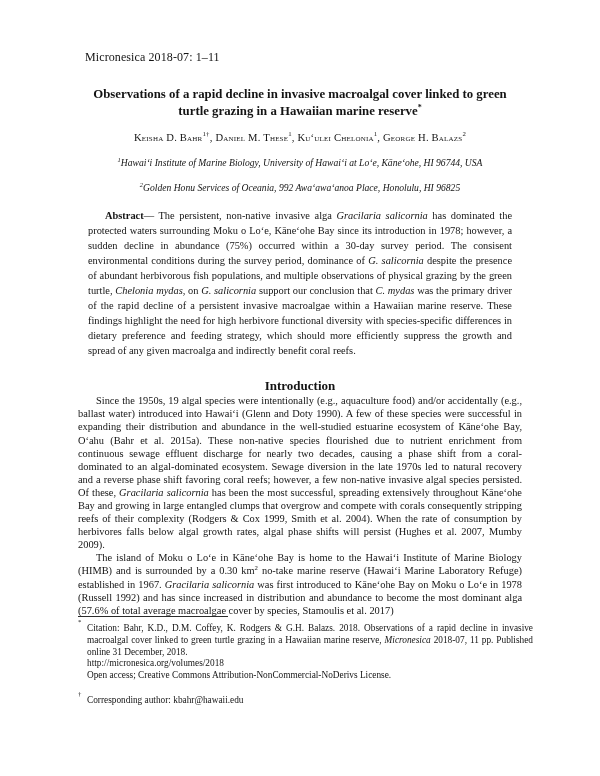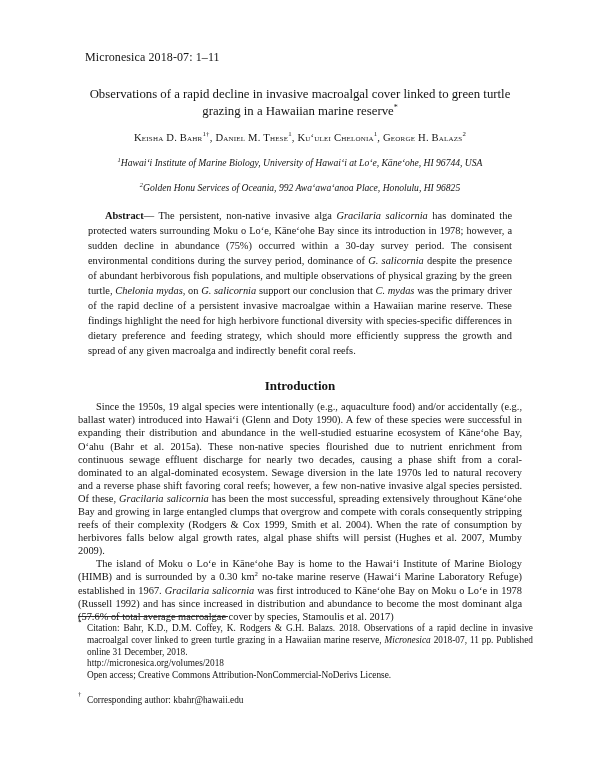--- a/index.html
+++ b/index.html
@@ -15,21 +15,21 @@
     padding: 50px 78px 0 78px;
     overflow: hidden;
   }
   .running-head {
     font-size: 12px;
     letter-spacing: 0.1px;
     margin-left: 7px;
   }
   .title {
     font-size: 12.8px;
-    font-weight: normal;
+    font-weight: bold;
     text-align: center;
     line-height: 1.3;
     margin: 21px auto 0 auto;
     width: 444px;
   }
   .title sup { font-size: 8px; line-height: 0; }
   .authors {
     margin-top: 13px;
     text-align: center;
     font-size: 10.6px;
@@ -57,21 +57,21 @@
     font-size: 13px;
     font-weight: bold;
   }
   .body-para {
     margin: 0;
     font-size: 10.4px;
     line-height: 13.1px;
     text-align: justify;
     text-indent: 18px;
   }
-  .body-para.first { margin-top: 6px; }
+  .body-para.first { margin-top: 0; }
   .it { font-style: italic; }
   .bd { font-weight: bold; }
   sup { vertical-align: super; }
   .body-para sup, .abstract sup, .footnote sup.in-text { font-size: 6.8px; line-height: 0; }
   .footnote-area {
     position: absolute;
     left: 78px;
     right: 67px;
     top: 616px;
   }

